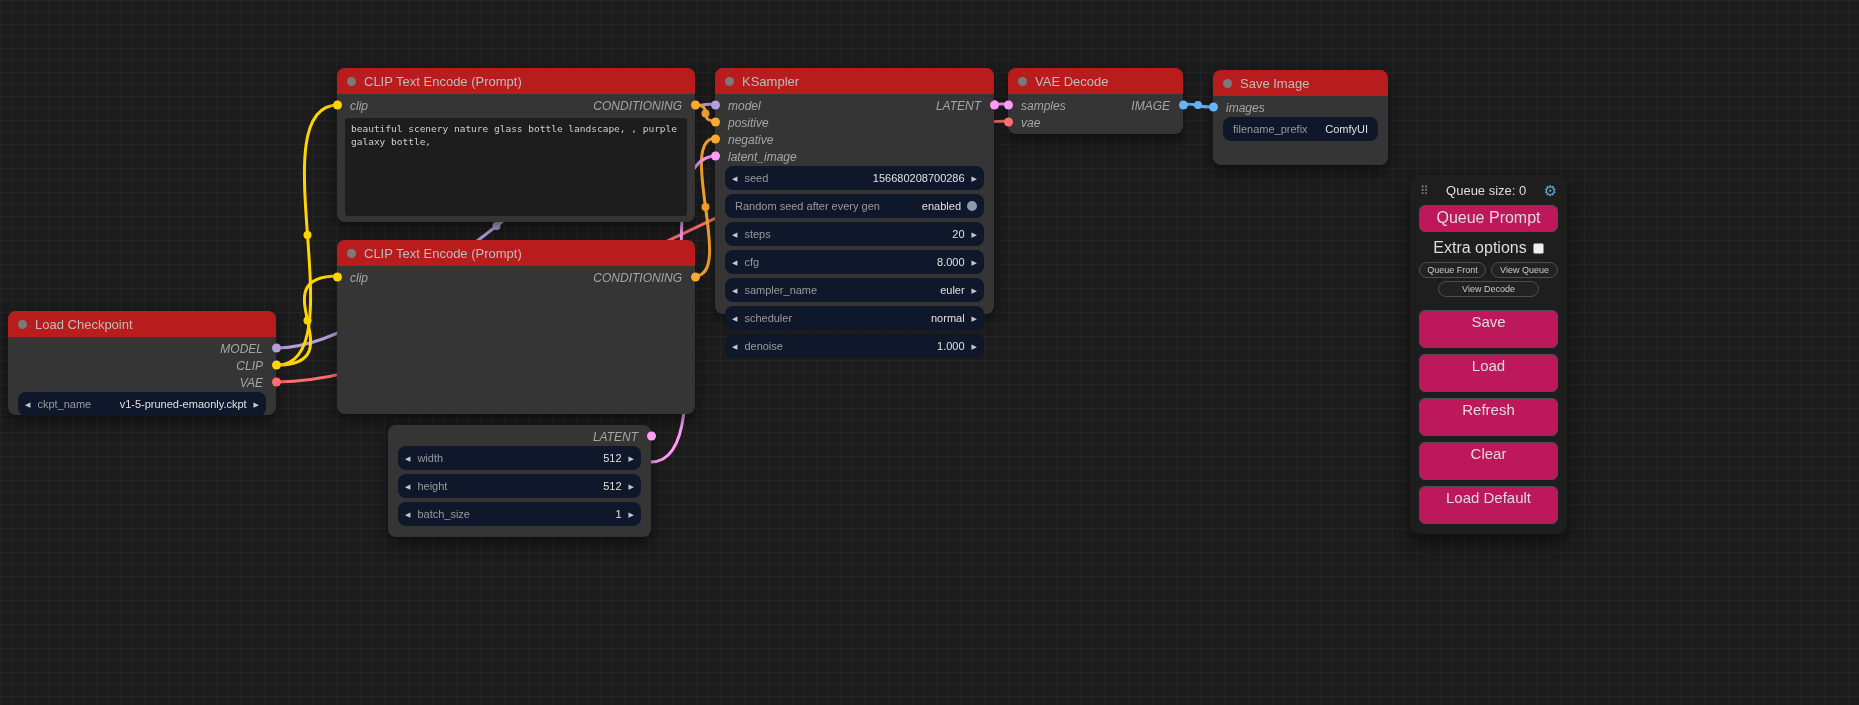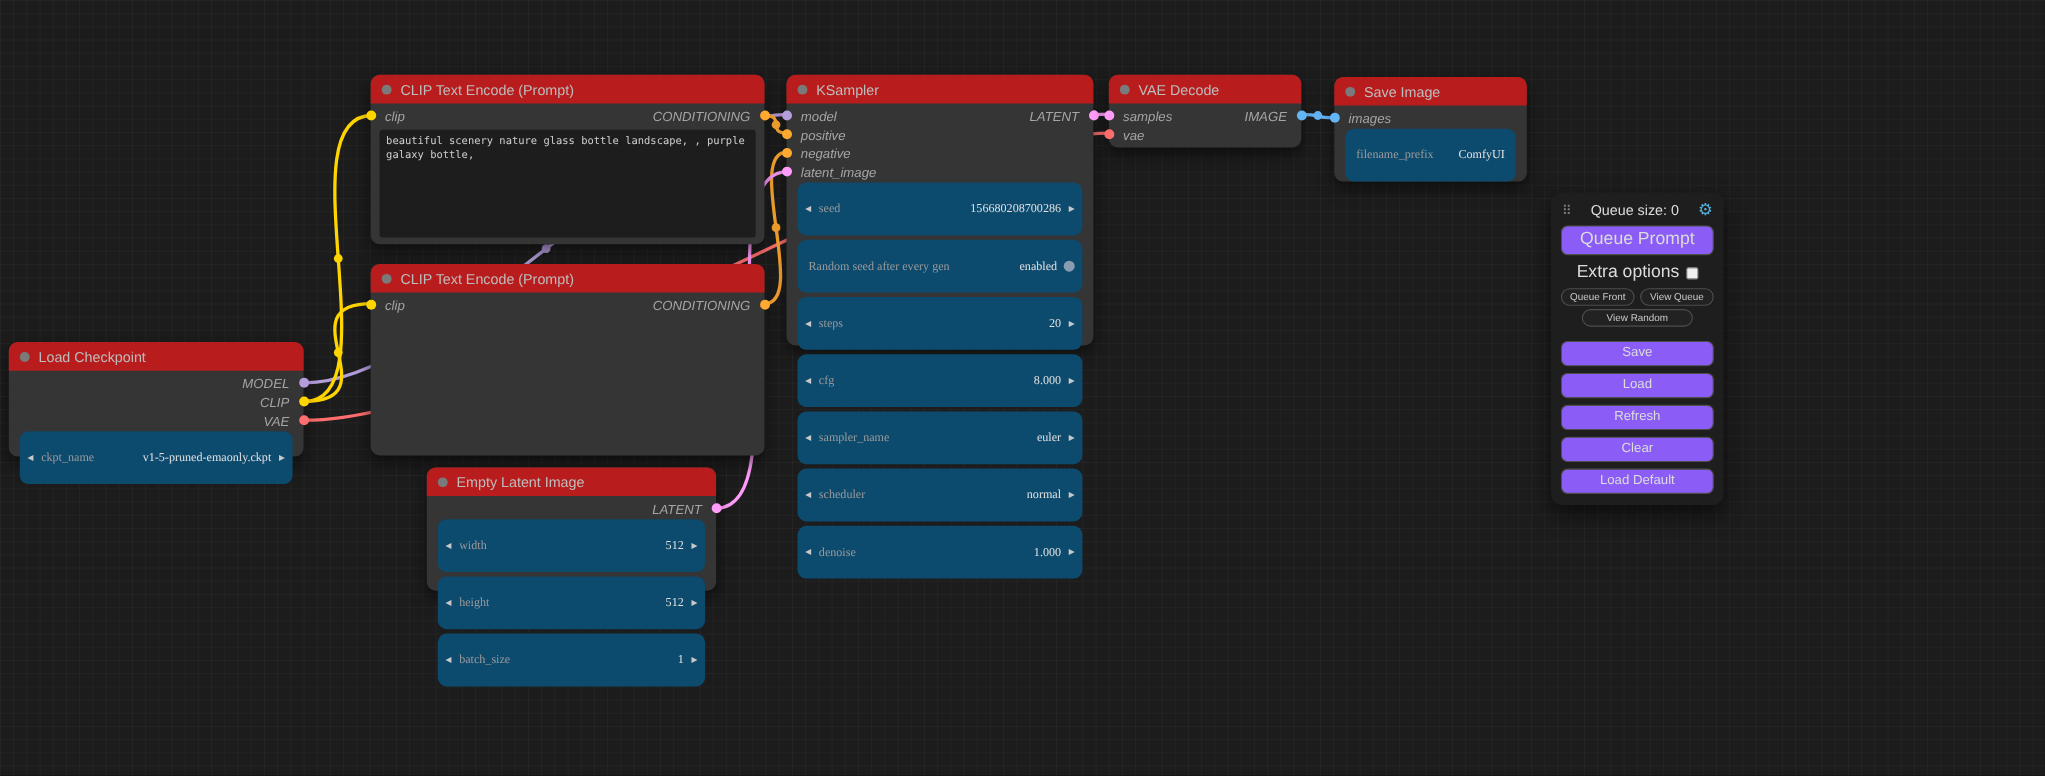--- a/index.html
+++ b/index.html
@@ -27,45 +27,45 @@
   .slabel{font-size:12px;color:#a5a5a5;white-space:nowrap;margin-left:13px;}
   .slabel.outl{margin-left:auto;margin-right:13px;}
   .dot{position:absolute;width:9px;height:9px;border-radius:50%;top:50%;
        transform:translateY(-50%);cursor:crosshair;}
   .dot.din{left:-4.5px;}
   .dot.dout{right:-4.5px;}
   .c-model{background:#B39DDB}.c-clip{background:#FFD500}.c-vae{background:#FF6E6E}
   .c-cond{background:#FFA931}.c-latent{background:#FF9CF9}.c-image{background:#64B5F6}
 
   .widgets{margin-top:2px;}
-  .widget{height:16px;background:#0c4a6e;border-radius:8px;margin:0 10px 4px;
-          display:flex;align-items:center;padding:16px 7px;font-size:11px;cursor:pointer;font-family:Liberation Serif, serif;}
+  .widget{height:16px;background:#0f172a;border-radius:8px;margin:0 10px 4px;
+          display:flex;align-items:center;padding:4px 7px;font-size:11px;cursor:pointer;}
   .warrow{color:#c9c9c9;font-size:7px;flex:none;line-height:1;}
   .wname{color:#9a9a9a;margin-left:7px;white-space:nowrap;}
   .wvalue{color:#e0e0e0;margin-left:auto;margin-right:7px;white-space:nowrap;}
   .widget.noarrow .wname{margin-left:3px;}
   .widget.noarrow .wvalue{margin-right:3px;}
   .toggle{width:10px;height:10px;border-radius:50%;background:#8a9db0;flex:none;margin-left:3px;}
 
   .prompt{display:block;margin:5px 8px 0;width:calc(100% - 16px);height:calc(100% - 56px);
           box-sizing:border-box;background:#1d1d1d;border:none;border-radius:3px;
           color:#cfcfcf;font-family:"DejaVu Sans Mono",monospace;font-size:9.5px;
           line-height:1.4;padding:4px 6px;resize:none;overflow:hidden;outline:none;}
 
   .menu{position:absolute;z-index:3;left:1410px;top:175px;width:157px;box-sizing:border-box;
         background:#1e1e1e;border-radius:10px;box-shadow:0 8px 18px rgba(0,0,0,.55);
         padding:6px 9px 10px;color:#ddd;}
   .menu-header{display:flex;align-items:center;justify-content:space-between;
                font-size:13px;margin:2px 1px 7px;}
   .drag-handle{color:#7d7d7d;font-size:12px;cursor:grab;}
   .gear{color:#58b0d8;font-size:15px;cursor:pointer;line-height:1;}
-  .btn{display:block;width:100%;box-sizing:border-box;background:#8b5cf6;border:1px solid #4e4e4e;
+  .btn{display:block;width:100%;box-sizing:border-box;background:#be185d;border:1px solid #4e4e4e;
        border-radius:6px;color:#dcdcdc;font-family:inherit;cursor:pointer;}
   .btn-queue{font-size:16px;padding:3px 0 4px;}
-  .btn-big{font-size:12px;padding:2px 0 5px;margin-top:6px;}
+  .btn-big{font-size:15px;padding:2px 0 17px;margin-top:6px;}
   .btn-big.first{margin-top:13px;}
   .extra-row{display:flex;align-items:center;justify-content:center;gap:6px;
              font-size:16px;margin:7px 0 5px;}
   .checkbox{width:11px;height:11px;background:#f0f0f0;border:1px solid #8a8a8a;
             border-radius:2px;box-sizing:border-box;cursor:pointer;}
   .pill-row{display:flex;gap:5px;margin:3px 0;}
   .pill-row.pill-center{justify-content:center;}
   .btn-pill{flex:1;font-size:9px;padding:2px 0;border-radius:10px;background:#222;
             border:1px solid #4e4e4e;color:#c9c9c9;font-family:inherit;cursor:pointer;}
   .pill-center .btn-pill{flex:0 0 72%;}
@@ -158,24 +158,20 @@
       <div class="srow">
         <span class="dot din c-clip"></span>
         <span class="slabel">clip</span>
         <span class="slabel outl">CONDITIONING</span>
         <span class="dot dout c-cond"></span>
       </div>
     </div>
   </div>
 
   <div class="node" style="left:388px;top:425px;width:263px;height:112px;">
-    <div class="ntitle">
-      <span class="tdot"></span>
-      <span class="ttext">Empty Latent Image</span>
-    </div>
     <div class="slots">
       <div class="srow">
         <span class="slabel outl">LATENT</span>
         <span class="dot dout c-latent"></span>
       </div>
     </div>
     <div class="widgets">
       <div class="widget">
         <span class="warrow">◀</span>
         <span class="wname">width</span>
@@ -314,21 +310,21 @@
     <button class="btn btn-queue">Queue Prompt</button>
     <div class="extra-row">
       <span>Extra options</span>
       <span class="checkbox"></span>
     </div>
     <div class="pill-row">
       <button class="btn-pill">Queue Front</button>
       <button class="btn-pill">View Queue</button>
     </div>
     <div class="pill-row pill-center">
-      <button class="btn-pill">View Random</button>
+      <button class="btn-pill">View Decode</button>
     </div>
     <button class="btn btn-big first">Save</button>
     <button class="btn btn-big">Load</button>
     <button class="btn btn-big">Refresh</button>
     <button class="btn btn-big">Clear</button>
     <button class="btn btn-big">Load Default</button>
   </div>
 
 </div>
 

